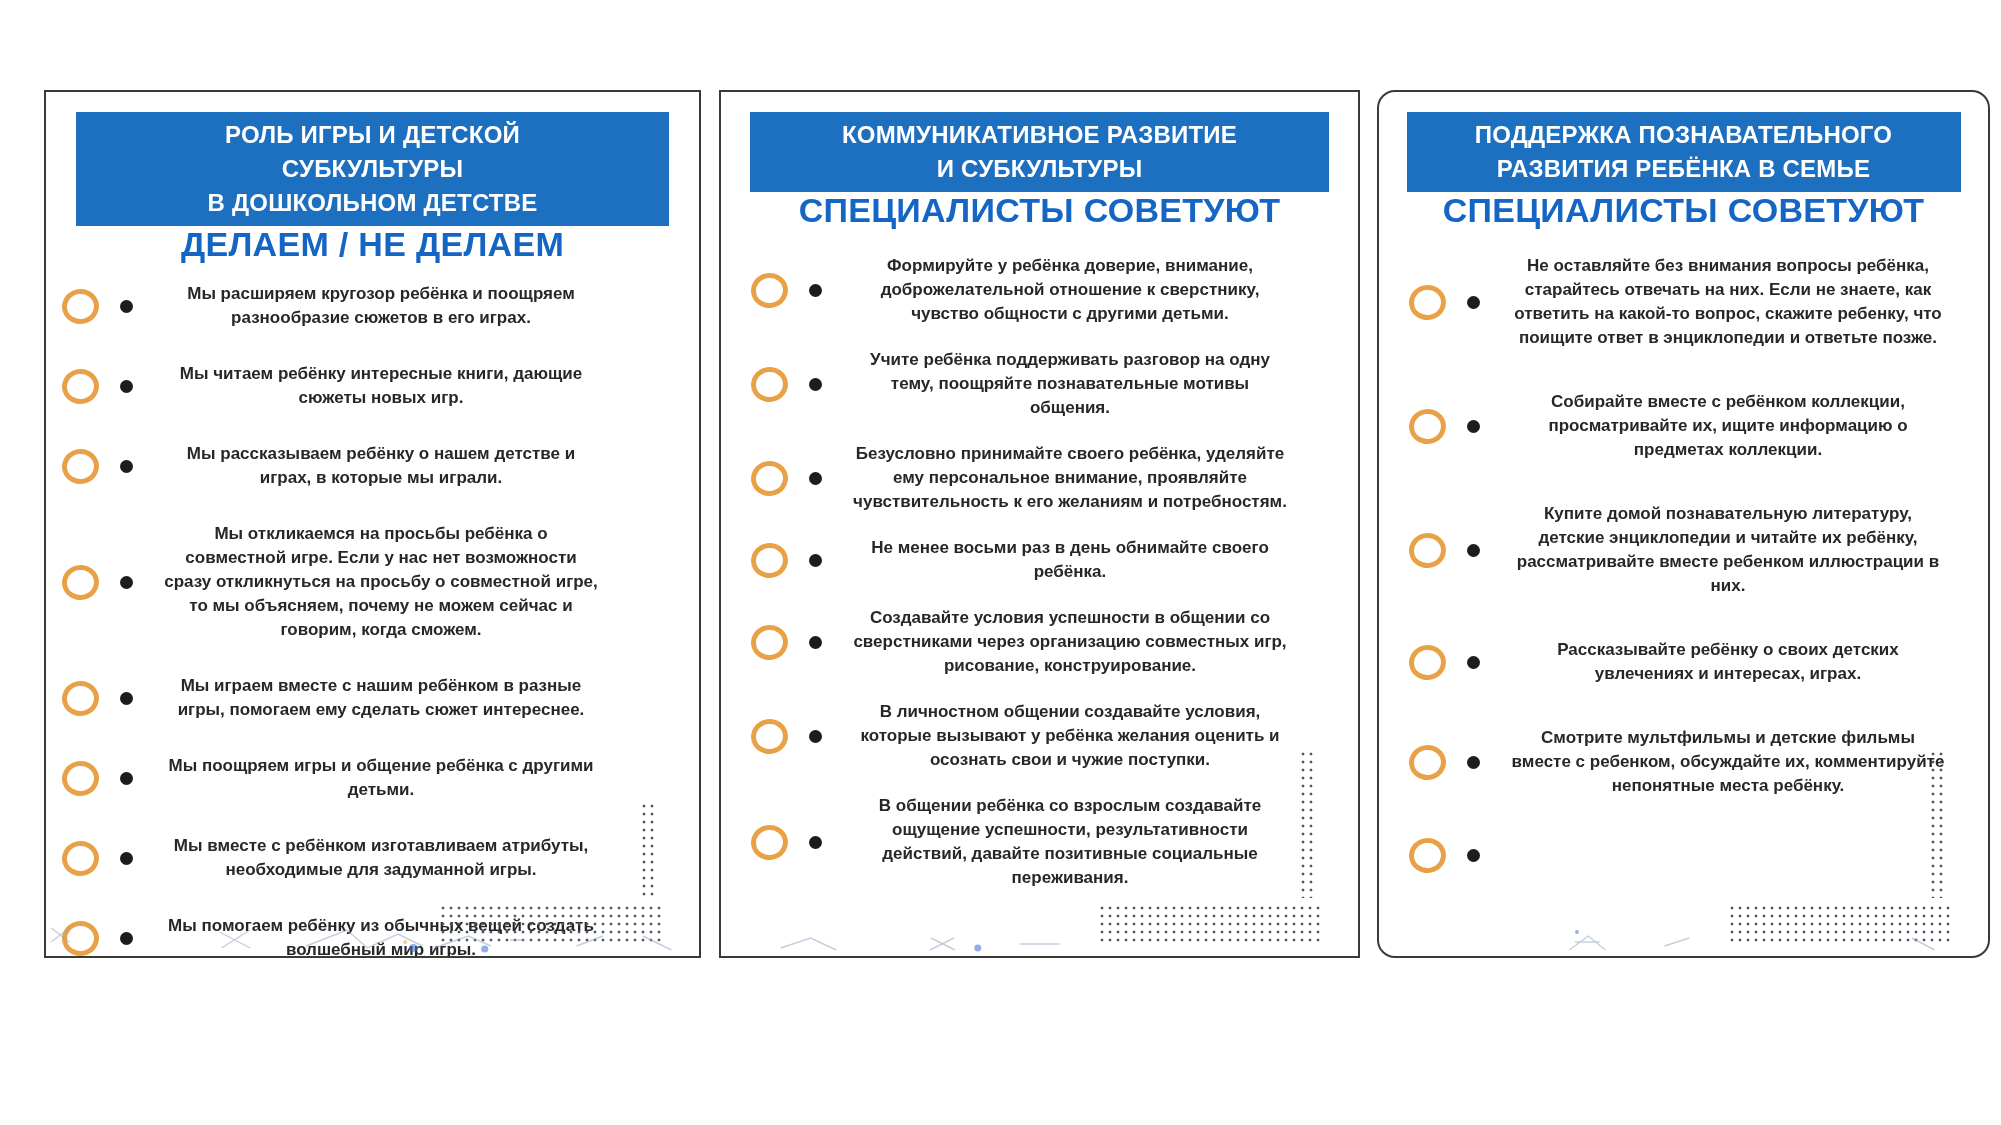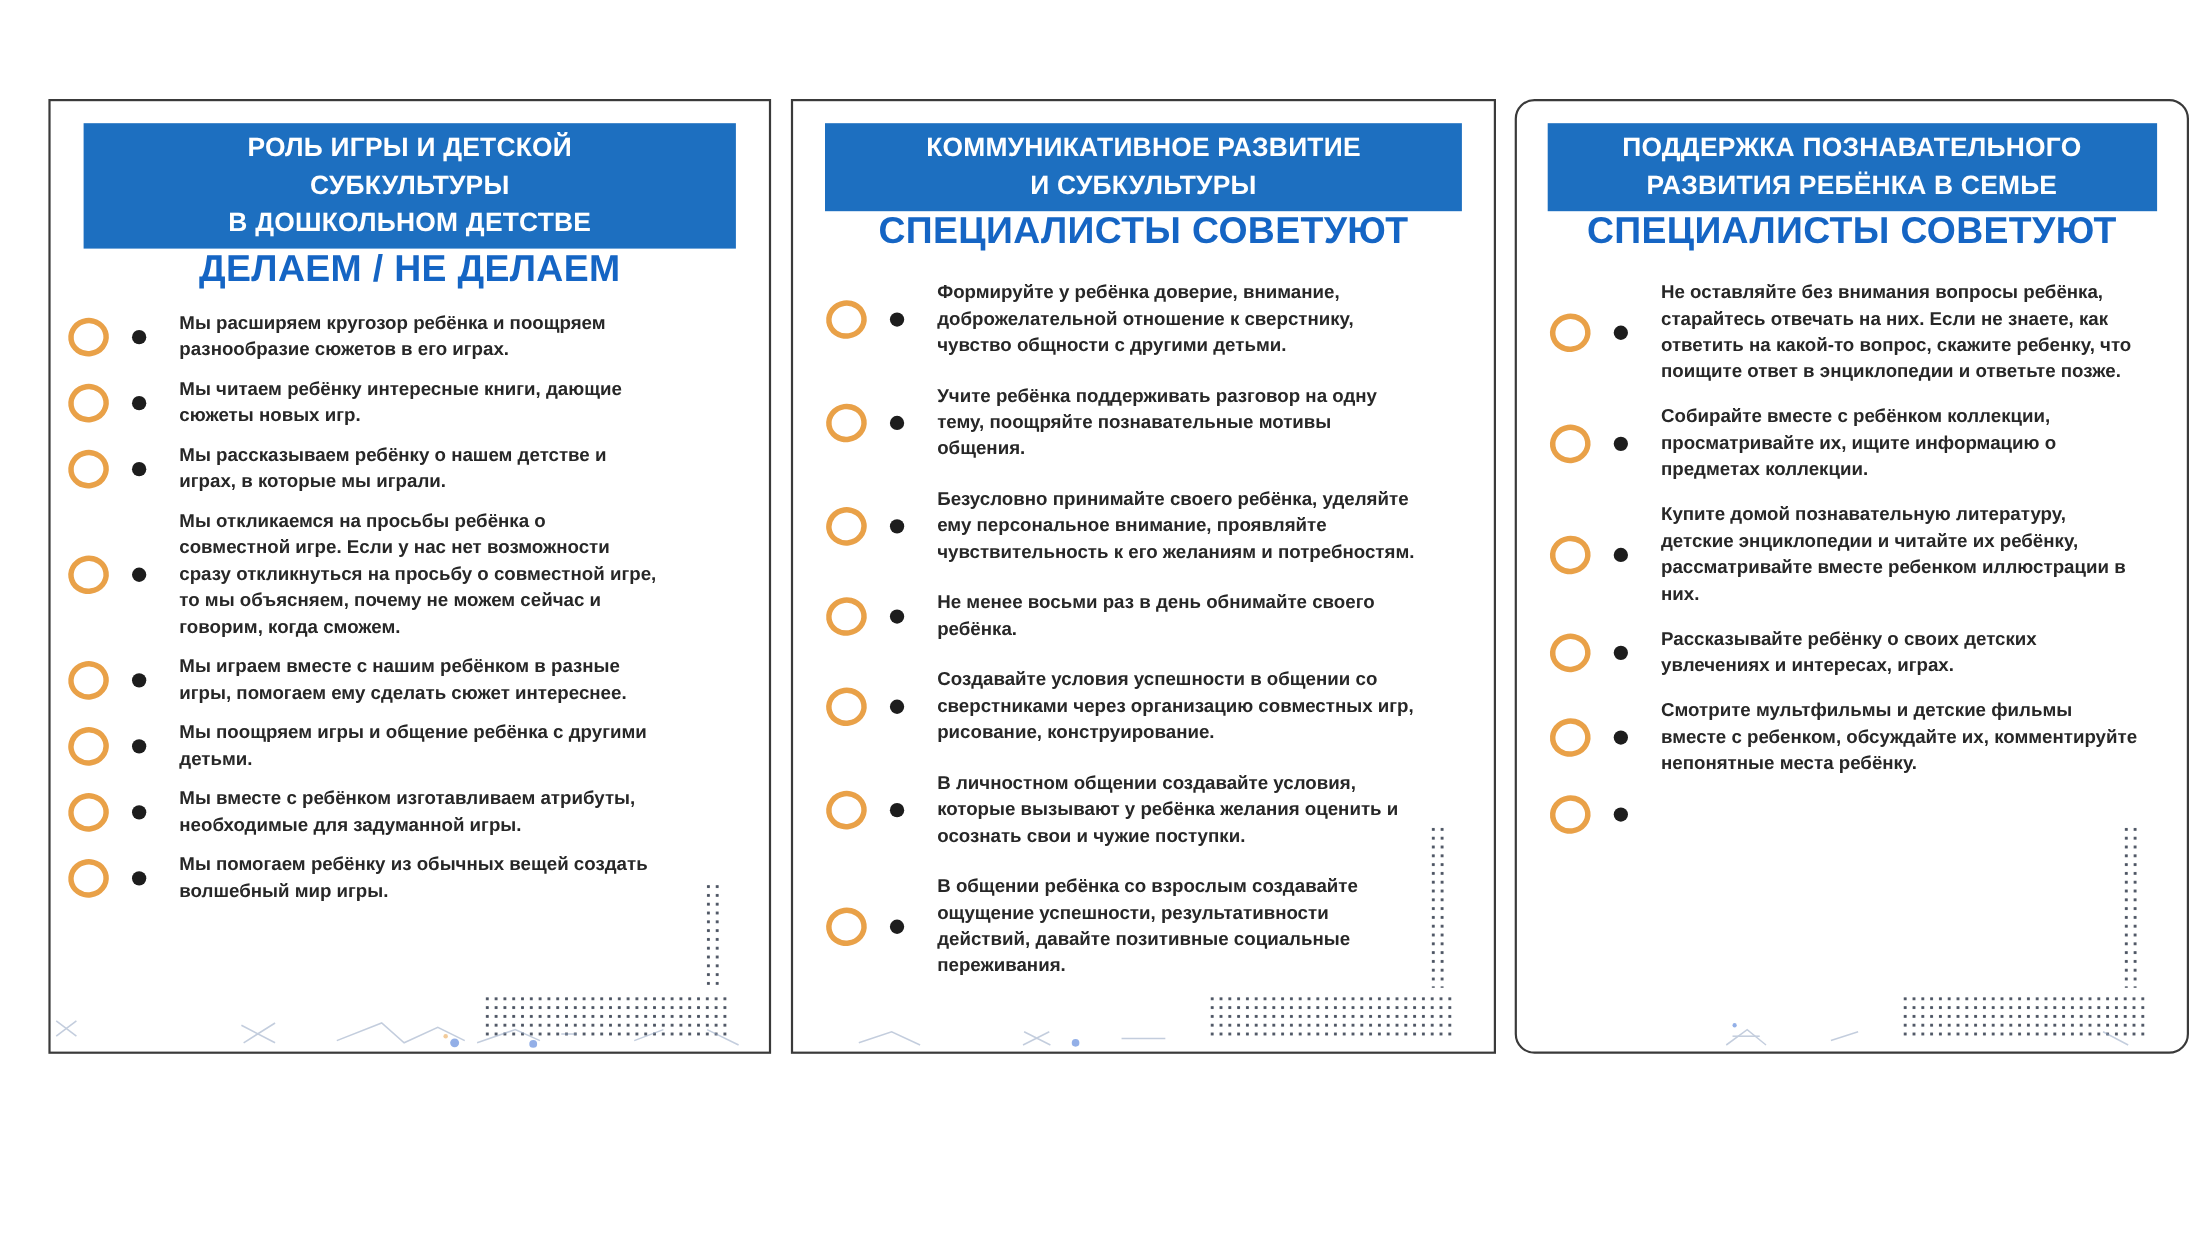--- a/index.html
+++ b/index.html
@@ -44,25 +44,25 @@
     line-height:36px;
     letter-spacing:0.3px;
   }
   .advice-list {
     list-style:none;
     margin:20px 0 0 0;
     padding:0 0 0 30px;
     display:flex;
     flex-direction:column;
   }
-  .card-1 .advice-list { gap:12px;padding-left:16px; }
+  .card-1 .advice-list { gap:32px;padding-left:16px; }
   .card-2 .advice-list { gap:22px; margin-top:26px; }
-  .card-3 .advice-list { gap:17px; margin-top:26px; }
-
-  .list-item { display:flex; align-items:center; }
+  .card-3 .advice-list { gap:40px; margin-top:26px; }
+
+  .list-item { display:flex; align-items:center;text-align:center; }
   .marker {
     flex:none;
     width:101px;
     display:flex;
     align-items:center;
   }
   .ring {
     width:37px; height:35px;
     border:5px solid var(--ring,#e9a148);
     border-radius:50%;

